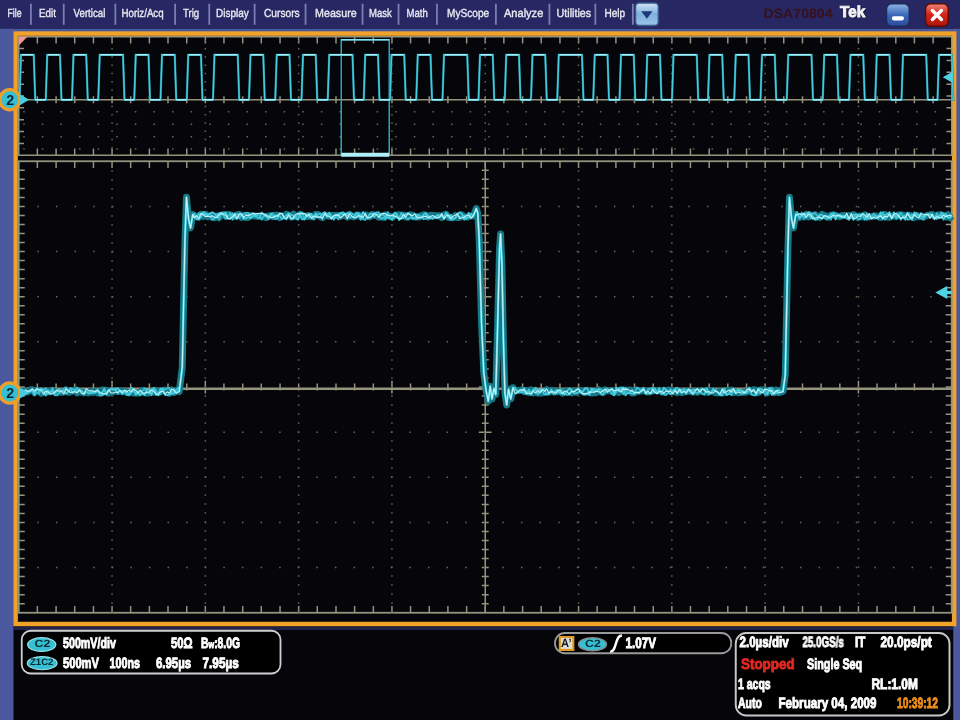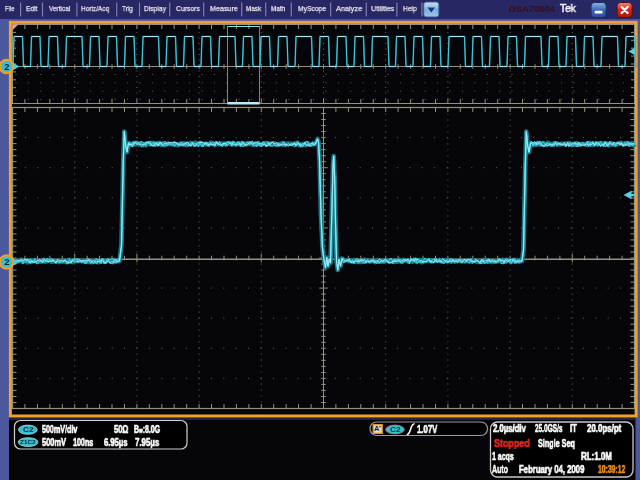--- a/index.html
+++ b/index.html
@@ -112,21 +112,21 @@
 <span style="position:absolute;left:143.7px;top:5.4px;font-size:7.8px;font-weight:400;color:#e9e9f2;transform:scaleX(0.856);transform-origin:0 50%;will-change:transform;-webkit-text-stroke:0.25px currentColor;">Display</span>
 <span style="position:absolute;left:175.8px;top:5.4px;font-size:7.8px;font-weight:400;color:#e9e9f2;transform:scaleX(0.872);transform-origin:0 50%;will-change:transform;-webkit-text-stroke:0.25px currentColor;">Cursors</span>
 <span style="position:absolute;left:209.8px;top:5.4px;font-size:7.8px;font-weight:400;color:#e9e9f2;transform:scaleX(0.916);transform-origin:0 50%;will-change:transform;-webkit-text-stroke:0.25px currentColor;">Measure</span>
 <span style="position:absolute;left:246.4px;top:5.4px;font-size:7.8px;font-weight:400;color:#e9e9f2;transform:scaleX(0.815);transform-origin:0 50%;will-change:transform;-webkit-text-stroke:0.25px currentColor;">Mask</span>
 <span style="position:absolute;left:270.8px;top:5.4px;font-size:7.8px;font-weight:400;color:#e9e9f2;transform:scaleX(0.819);transform-origin:0 50%;will-change:transform;-webkit-text-stroke:0.25px currentColor;">Math</span>
 <span style="position:absolute;left:297.8px;top:5.4px;font-size:7.8px;font-weight:400;color:#e9e9f2;transform:scaleX(0.864);transform-origin:0 50%;will-change:transform;-webkit-text-stroke:0.25px currentColor;">MyScope</span>
 <span style="position:absolute;left:336.3px;top:5.4px;font-size:7.8px;font-weight:400;color:#e9e9f2;transform:scaleX(0.944);transform-origin:0 50%;will-change:transform;-webkit-text-stroke:0.25px currentColor;">Analyze</span>
 <span style="position:absolute;left:371.3px;top:5.4px;font-size:7.8px;font-weight:400;color:#e9e9f2;transform:scaleX(0.919);transform-origin:0 50%;will-change:transform;-webkit-text-stroke:0.25px currentColor;">Utilities</span>
 <span style="position:absolute;left:403.1px;top:5.4px;font-size:7.8px;font-weight:400;color:#e9e9f2;transform:scaleX(0.860);transform-origin:0 50%;will-change:transform;-webkit-text-stroke:0.25px currentColor;">Help</span>
 <span style="position:absolute;left:509px;top:4.8px;font-size:9px;font-weight:700;color:#371019;transform:scaleX(1.045);transform-origin:0 50%;will-change:transform;">DSA70804</span>
-<span style="position:absolute;left:559.6px;top:3.4px;font-size:10.5px;font-weight:400;color:#f2f2f6;transform:scaleX(0.970);transform-origin:0 50%;will-change:transform;-webkit-text-stroke:0.6px currentColor;text-shadow:1px 1.2px 1px rgba(0,0,0,0.6)">Tek</span>
+<span style="position:absolute;left:559.6px;top:3.4px;font-size:10.5px;font-weight:700;color:#f2f2f6;transform:scaleX(0.970);transform-origin:0 50%;will-change:transform;-webkit-text-stroke:0.6px currentColor;text-shadow:1px 1.2px 1px rgba(0,0,0,0.6)">Tek</span>
 <span style="position:absolute;left:22.5px;top:425.8px;font-size:7px;font-weight:700;color:#0c2c35;transform:scaleX(1.173);transform-origin:0 50%;will-change:transform;">C2</span>
 <span style="position:absolute;left:41.7px;top:423.8px;font-size:10px;font-weight:700;color:#ffffff;transform:scaleX(0.713);transform-origin:0 50%;will-change:transform;-webkit-text-stroke:0.6px currentColor;">500mV/div</span>
 <span style="position:absolute;left:113.7px;top:423.8px;font-size:10px;font-weight:700;color:#ffffff;transform:scaleX(0.752);transform-origin:0 50%;will-change:transform;-webkit-text-stroke:0.6px currentColor;">50Ω</span>
 <span style="position:absolute;left:134.1px;top:423.8px;font-size:10px;font-weight:700;color:#ffffff;transform:scaleX(0.690);transform-origin:0 50%;will-change:transform;-webkit-text-stroke:0.6px currentColor;">B<span style="font-size:7px">w</span>:8.0G</span>
 <span style="position:absolute;left:20.3px;top:438.6px;font-size:6.2px;font-weight:700;color:#0c2c35;transform:scaleX(1.030);transform-origin:0 50%;will-change:transform;">Z1C2</span>
 <span style="position:absolute;left:41.7px;top:436.6px;font-size:10px;font-weight:700;color:#ffffff;transform:scaleX(0.744);transform-origin:0 50%;will-change:transform;-webkit-text-stroke:0.6px currentColor;">500mV</span>
 <span style="position:absolute;left:73.2px;top:436.6px;font-size:10px;font-weight:700;color:#ffffff;transform:scaleX(0.716);transform-origin:0 50%;will-change:transform;-webkit-text-stroke:0.6px currentColor;">100ns</span>
 <span style="position:absolute;left:103.9px;top:436.6px;font-size:10px;font-weight:700;color:#ffffff;transform:scaleX(0.760);transform-origin:0 50%;will-change:transform;-webkit-text-stroke:0.6px currentColor;">6.95µs</span>
 <span style="position:absolute;left:135.2px;top:436.6px;font-size:10px;font-weight:700;color:#ffffff;transform:scaleX(0.786);transform-origin:0 50%;will-change:transform;-webkit-text-stroke:0.6px currentColor;">7.95µs</span>
 <span style="position:absolute;left:374.3px;top:424.5px;font-size:8px;font-weight:700;color:#1a1a1a;transform:scaleX(0.926);transform-origin:0 50%;will-change:transform;">A’</span>

